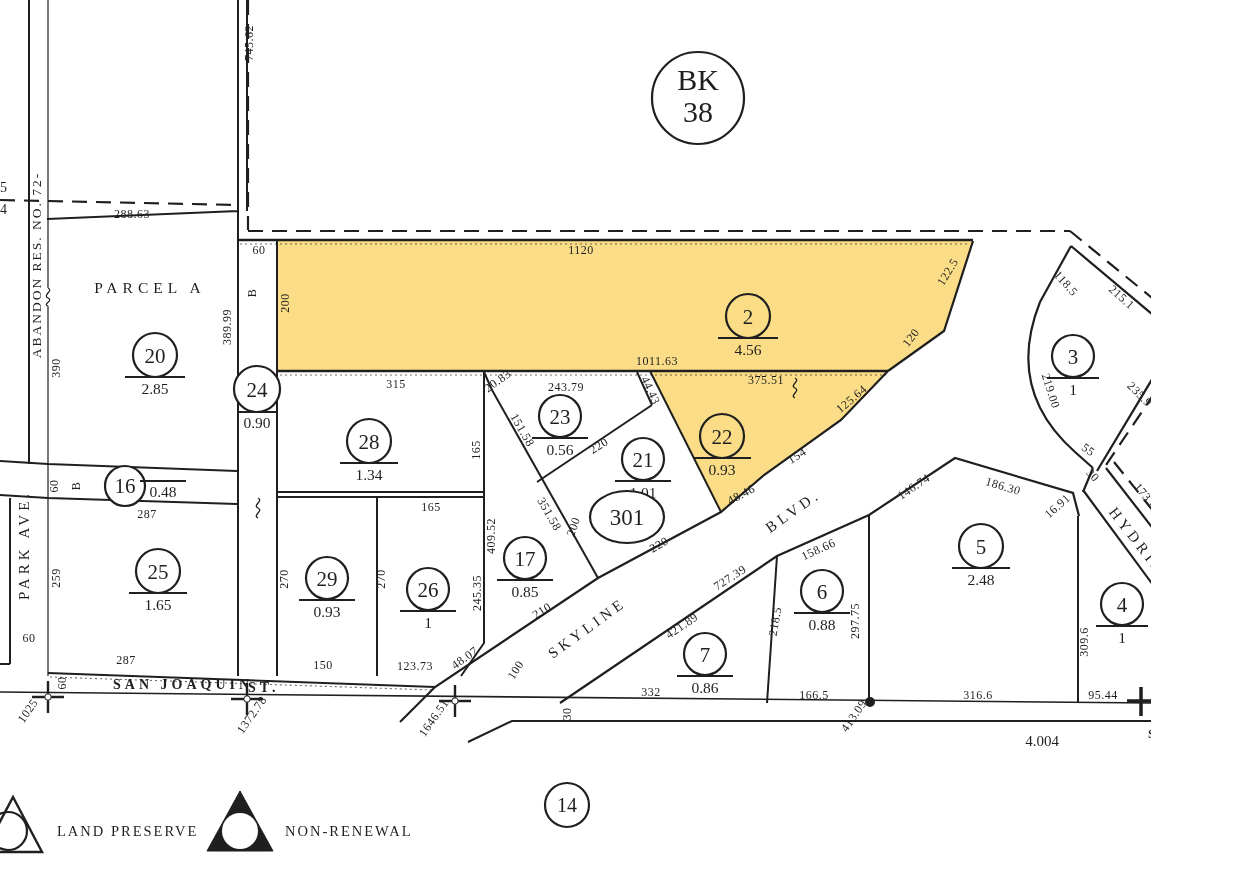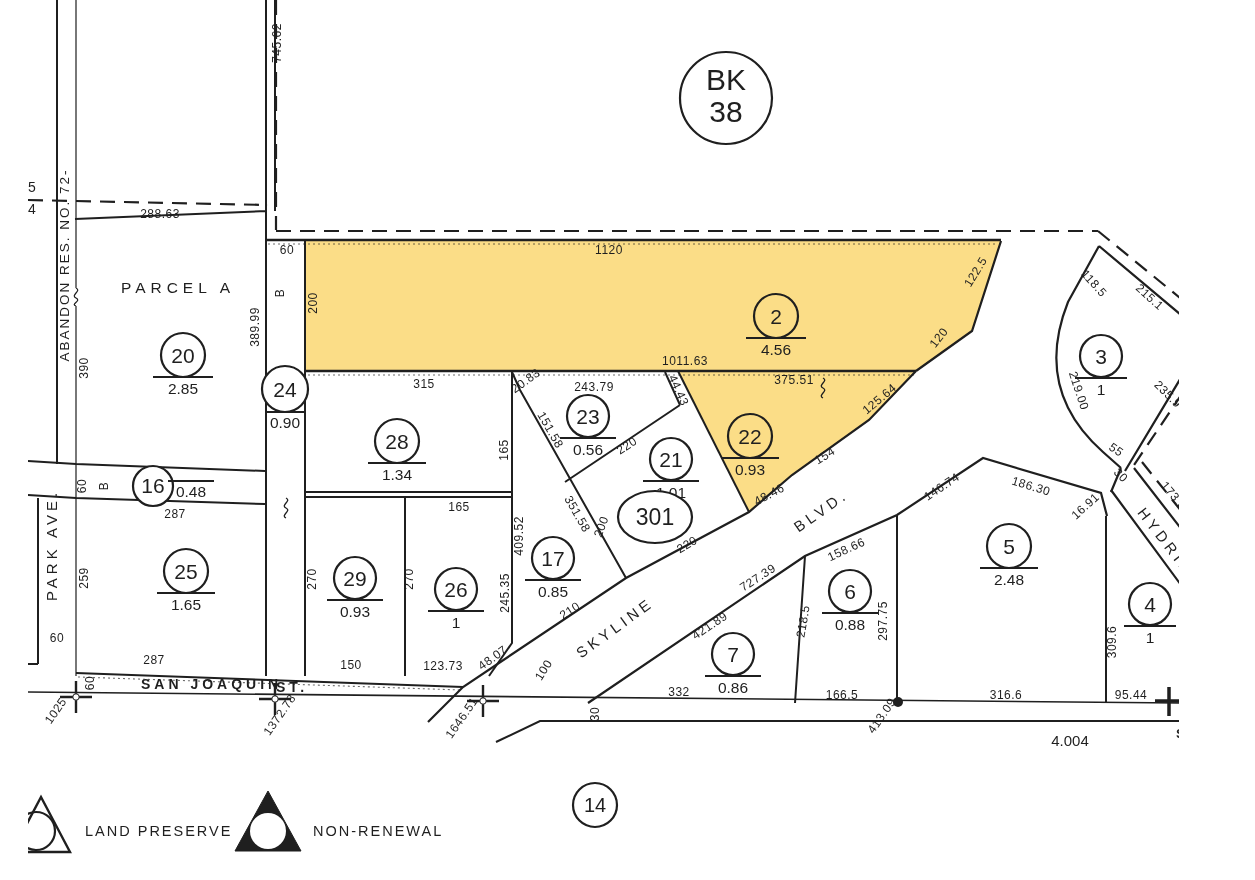--- a/index.html
+++ b/index.html
@@ -1,17 +1,17 @@
 <!DOCTYPE html>
 <html><head>
 <meta charset="utf-8">
 <style>
   html,body{margin:0;padding:0;background:#fff;}
   #stage{position:relative;width:1151px;height:880px;background:#ffffff;overflow:hidden;
-         font-family:Liberation Sans, sans-serif;margin-left:28px;}
+         font-family:Liberation Serif, serif;}
   svg{position:absolute;left:0;top:0;}
   text{fill:#1f1f1f;}
   .dim{font-size:12px;letter-spacing:.5px;}
   .pnum{font-size:21px;}
   .acre{font-size:15.5px;}
   .street{font-size:15px;letter-spacing:4px;}
   .bigbadge{font-size:30px;}
   .legendtxt{font-size:14.5px;letter-spacing:2px;}
   .bold{font-weight:bold;}
   .mid{text-anchor:middle;}

